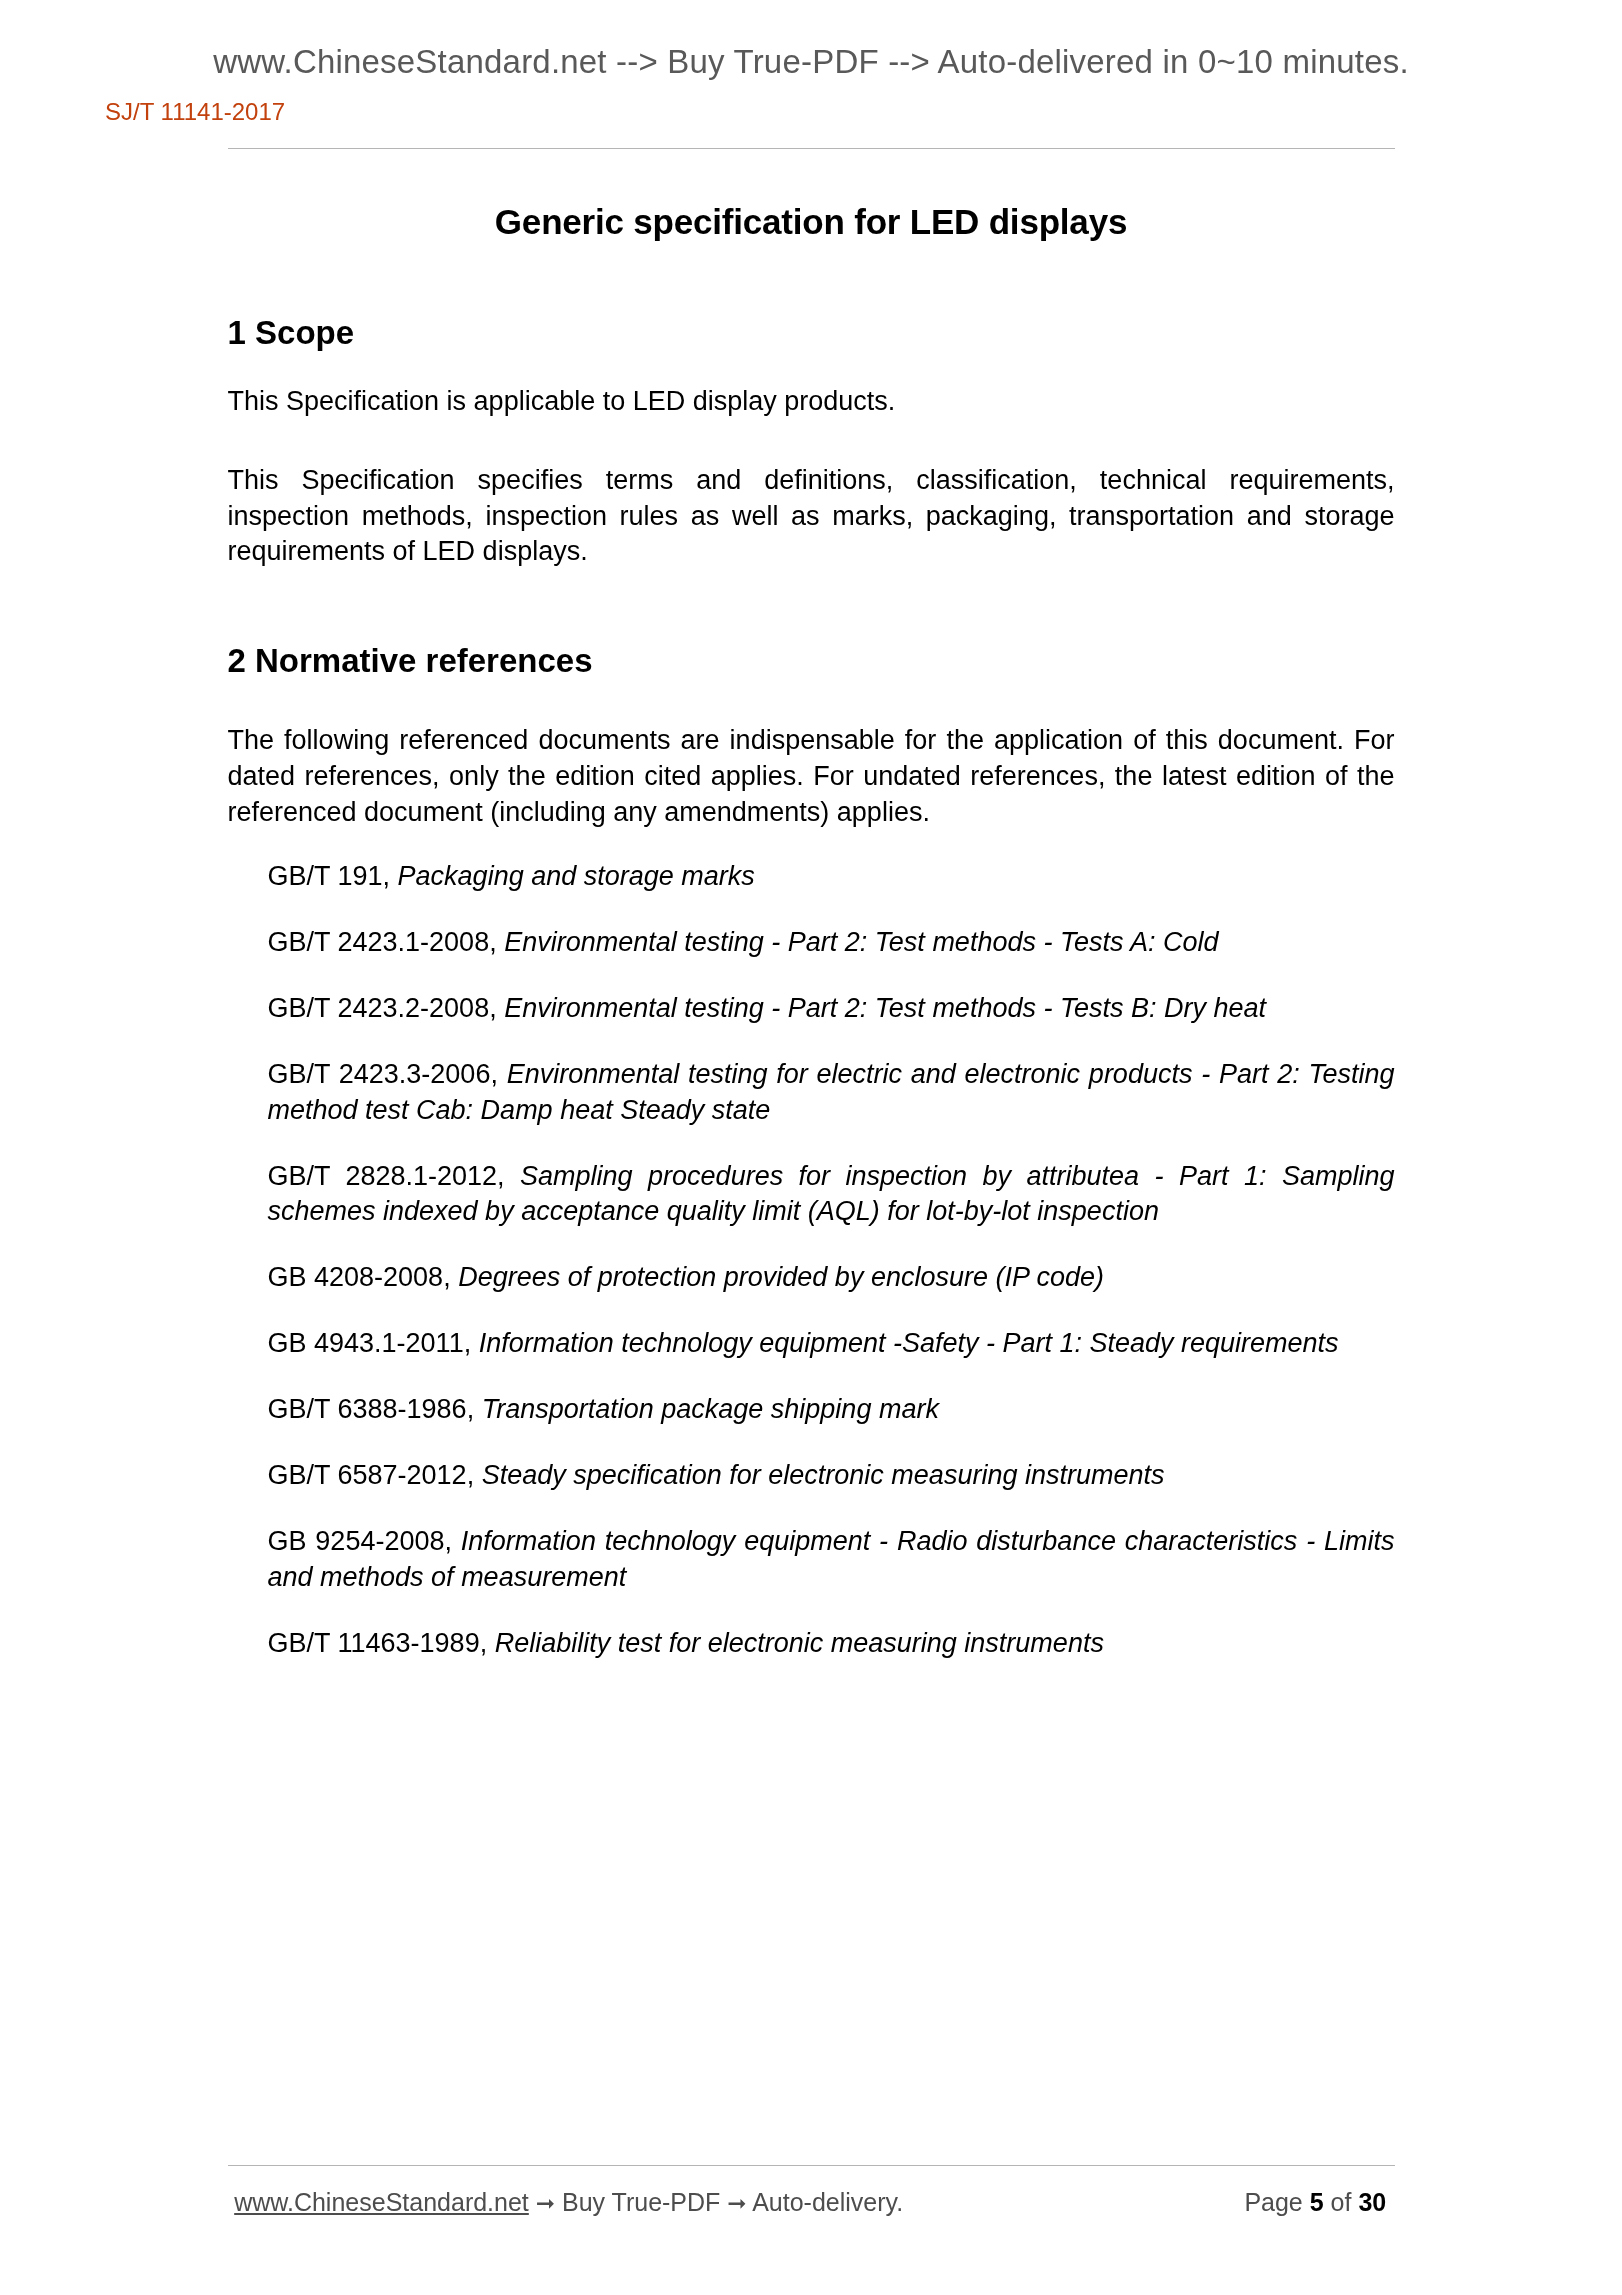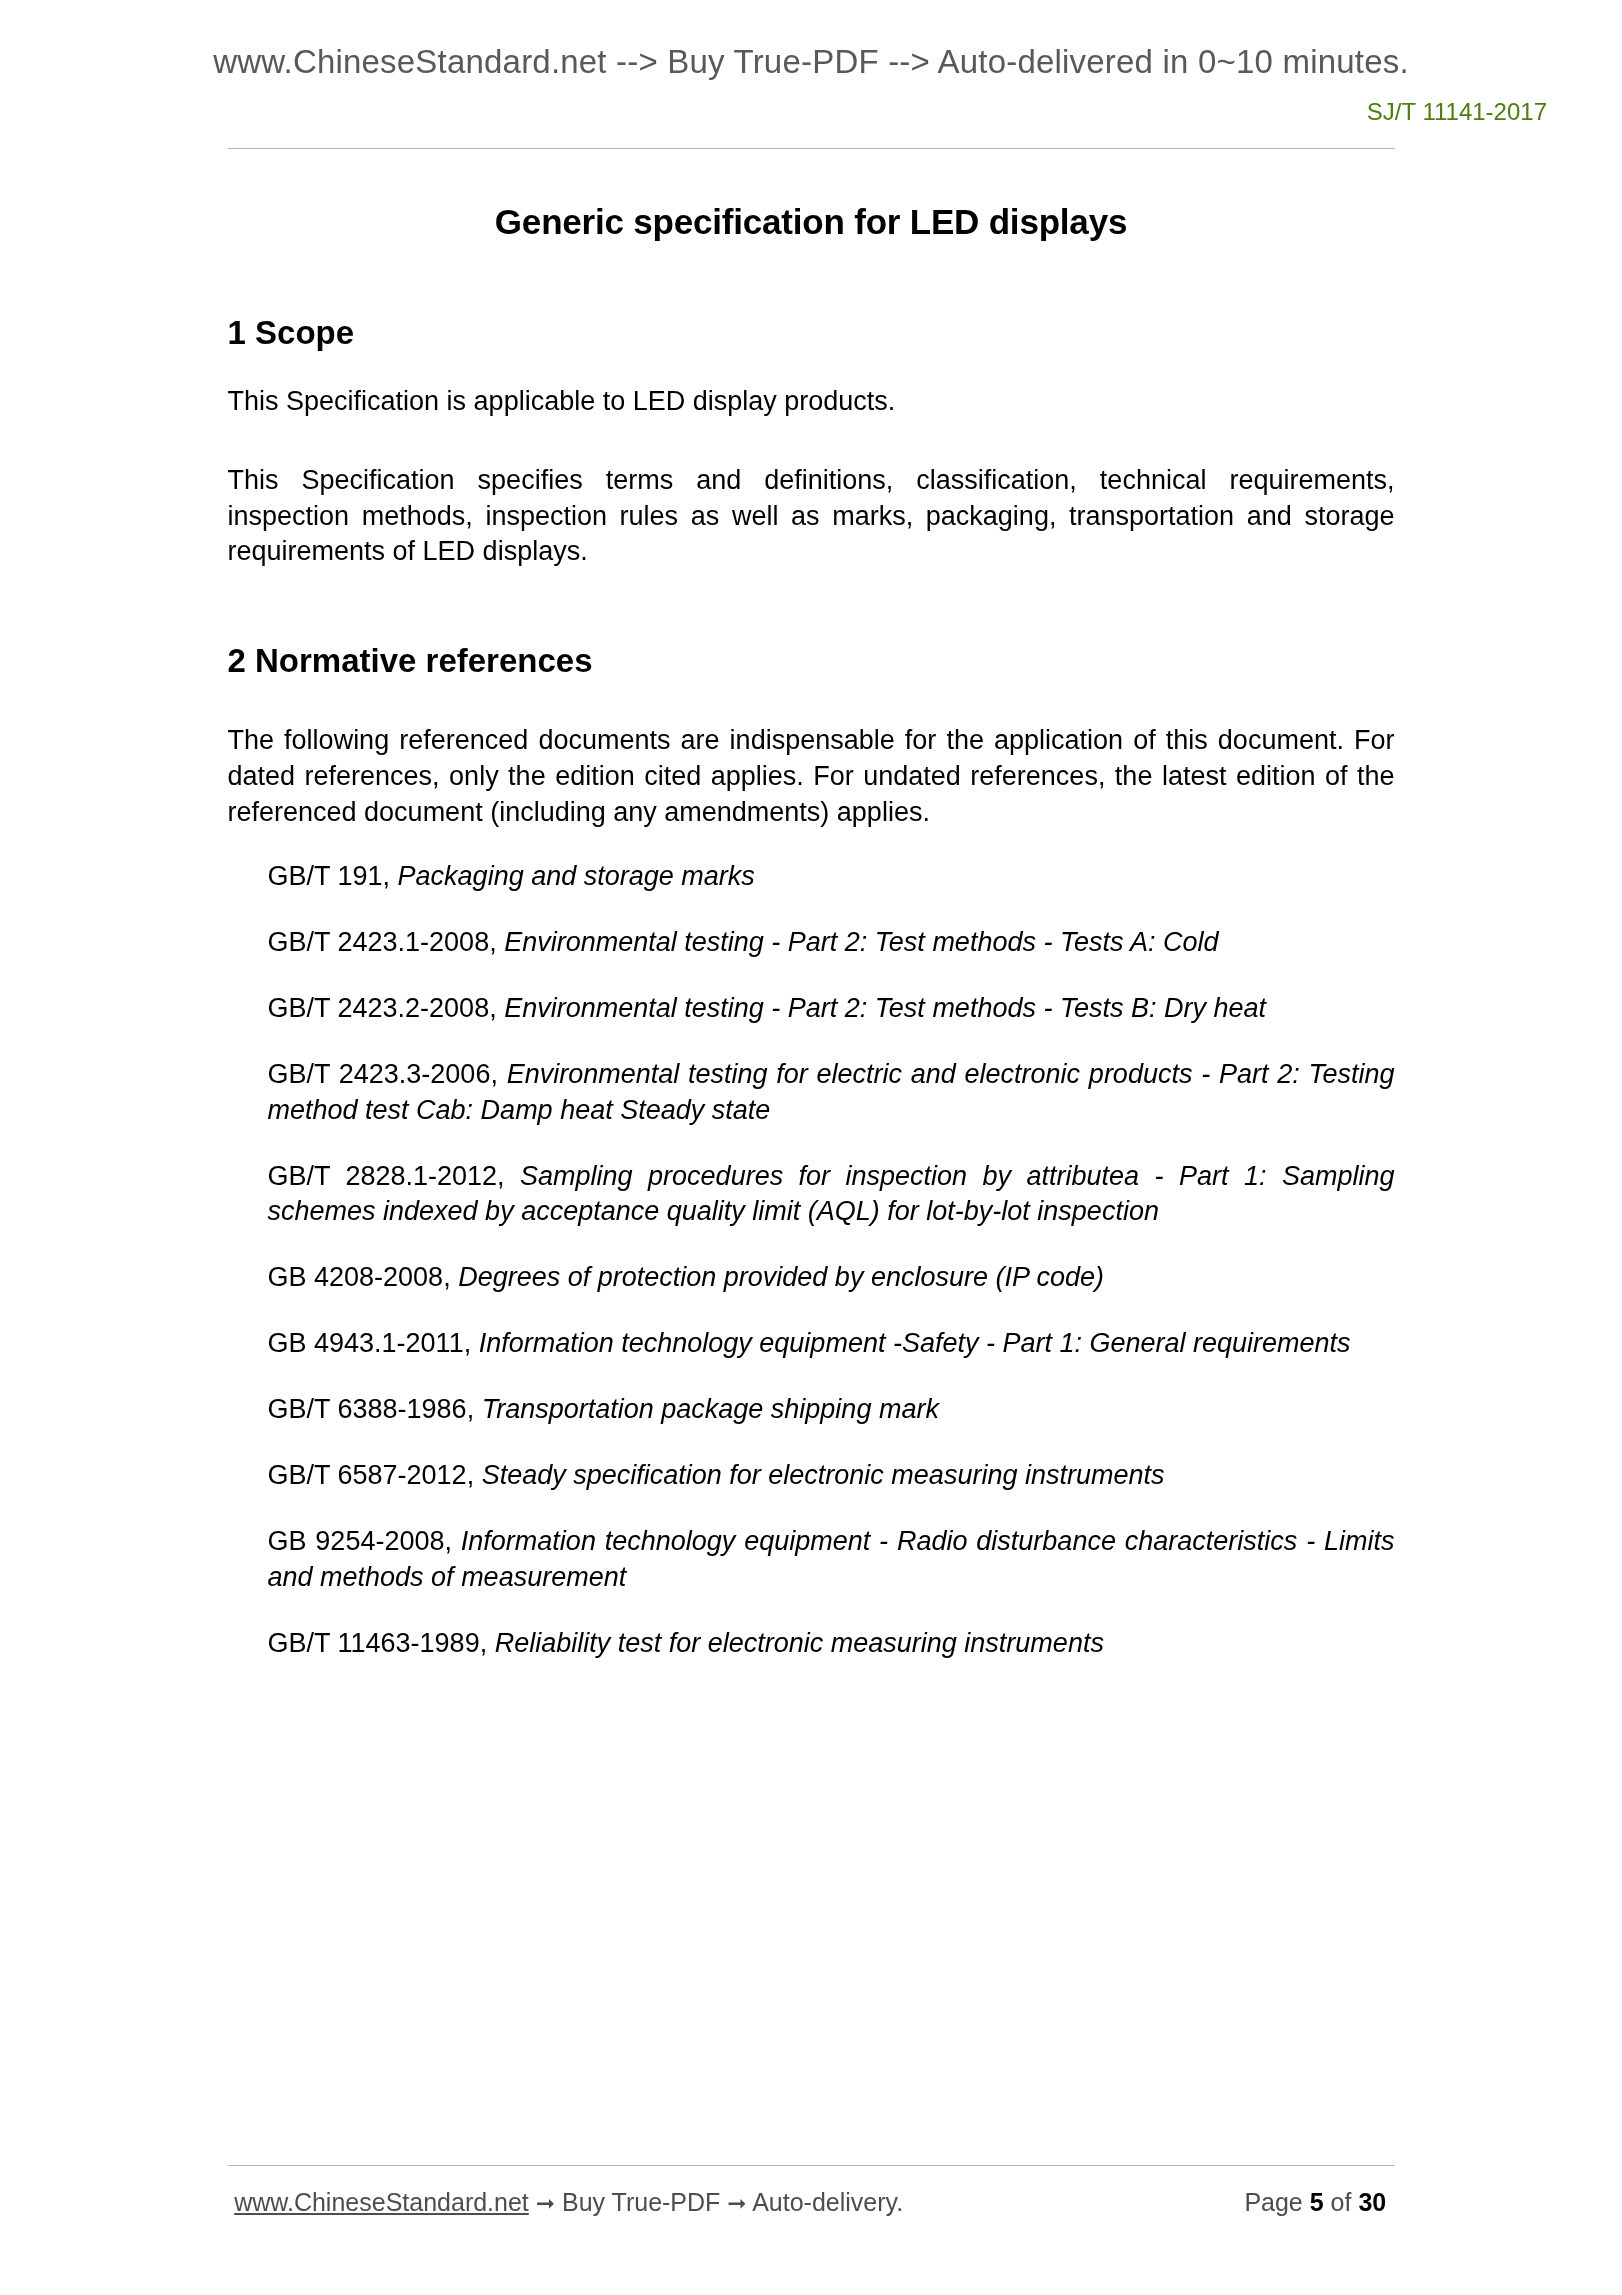--- a/index.html
+++ b/index.html
@@ -23,24 +23,25 @@
   }
   .header-banner {
     text-align: center;
     font-size: 33px;
     color: #595959;
     padding-top: 43px;
     letter-spacing: 0.2px;
     white-space: nowrap;
   }
   .header-std {
-    text-align: right;
+    text-align: left;
     font-size: 24px;
-    color: #4d7c0f;
+    color: #c2410c;
     margin-top: 16.7px;
+    margin-left: 30px;
   }
   .header-rule {
     width: 1167px;
     margin: 22px auto 0 auto;
     border-top: 0.8px solid #b5b5b5;
   }
   .content {
     width: 1167px;
     margin: 0 auto;
     padding-top: 37px;
@@ -147,21 +148,21 @@
     <h2 class="section">2 Normative references</h2>
     <p class="body-text first-after-head">The following referenced documents are indispensable for the application of this document. For dated references, only the edition cited applies. For undated references, the latest edition of the referenced document (including any amendments) applies.</p>
 
     <div class="ref-list">
       <p class="ref"><span>GB/T 191, </span><span class="it">Packaging and storage marks</span></p>
       <p class="ref"><span>GB/T 2423.1-2008, </span><span class="it">Environmental testing - Part 2: Test methods - Tests A: Cold</span></p>
       <p class="ref"><span>GB/T 2423.2-2008, </span><span class="it">Environmental testing - Part 2: Test methods - Tests B: Dry heat</span></p>
       <p class="ref"><span>GB/T 2423.3-2006, </span><span class="it">Environmental testing for electric and electronic products - Part 2: Testing method test Cab: Damp heat Steady state</span></p>
       <p class="ref"><span>GB/T 2828.1-2012, </span><span class="it">Sampling procedures for inspection by attributea - Part 1: Sampling schemes indexed by acceptance quality limit (AQL) for lot-by-lot inspection</span></p>
       <p class="ref"><span>GB 4208-2008, </span><span class="it">Degrees of protection provided by enclosure (IP code)</span></p>
-      <p class="ref"><span>GB 4943.1-2011, </span><span class="it">Information technology equipment -Safety - Part 1: General requirements</span></p>
+      <p class="ref"><span>GB 4943.1-2011, </span><span class="it">Information technology equipment -Safety - Part 1: Steady requirements</span></p>
       <p class="ref"><span>GB/T 6388-1986, </span><span class="it">Transportation package shipping mark</span></p>
       <p class="ref"><span>GB/T 6587-2012, </span><span class="it">Steady specification for electronic measuring instruments</span></p>
       <p class="ref"><span>GB 9254-2008, </span><span class="it">Information technology equipment - Radio disturbance characteristics - Limits and methods of measurement</span></p>
       <p class="ref"><span>GB/T 11463-1989, </span><span class="it">Reliability test for electronic measuring instruments</span></p>
     </div>
 
   </div>
 
   <div class="footer">
     <div class="footer-rule"></div>

